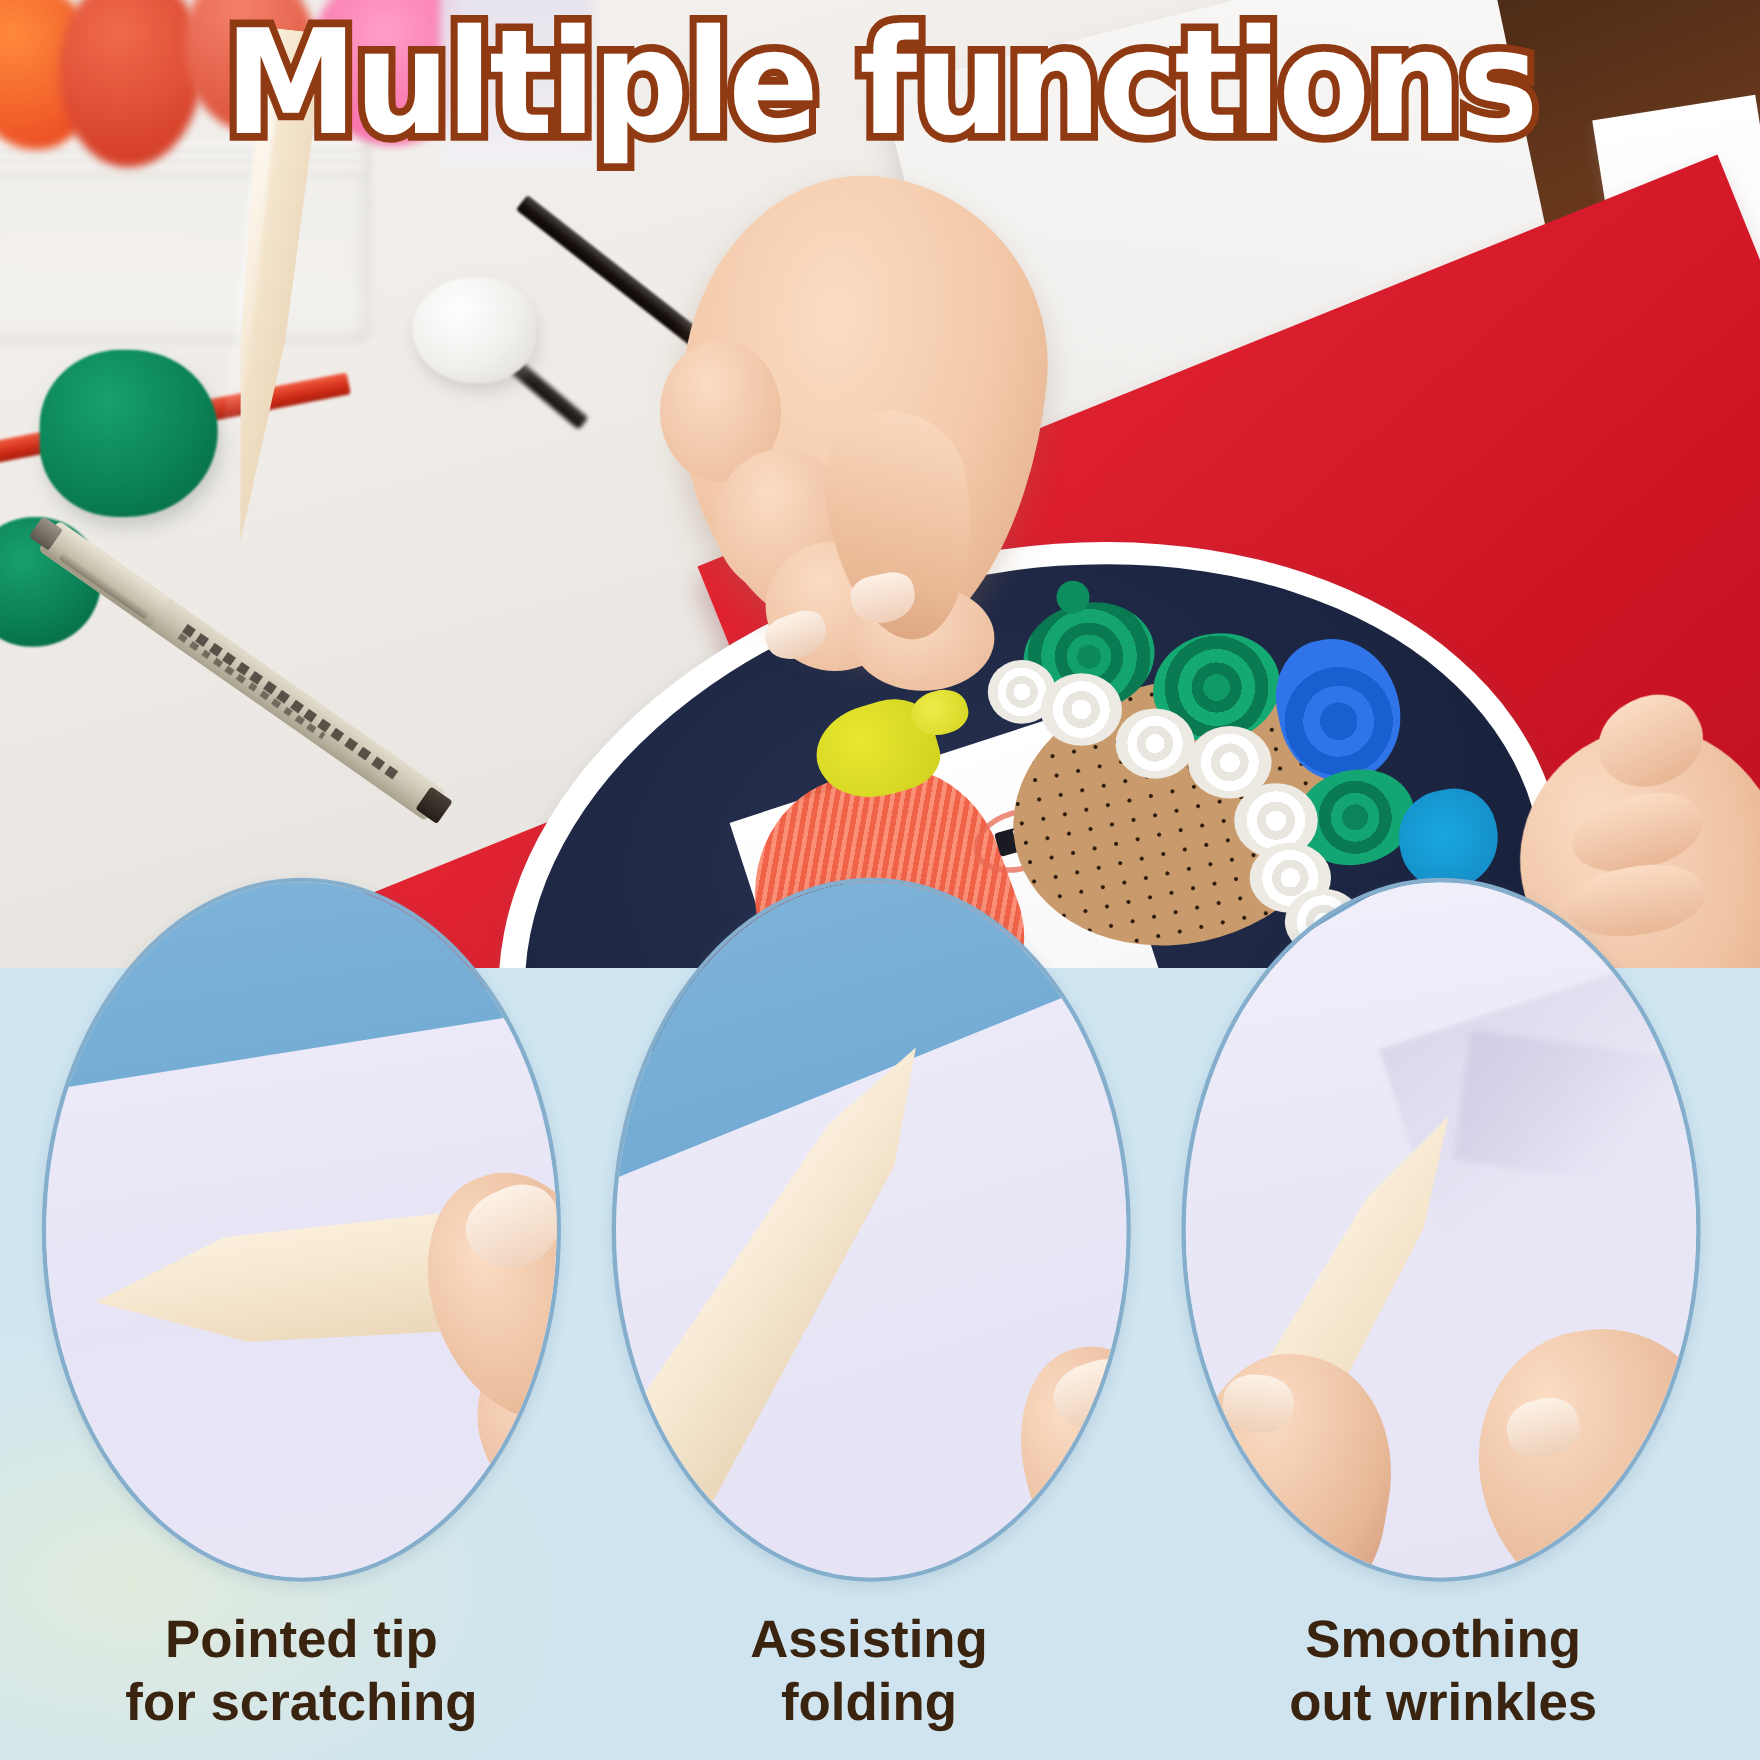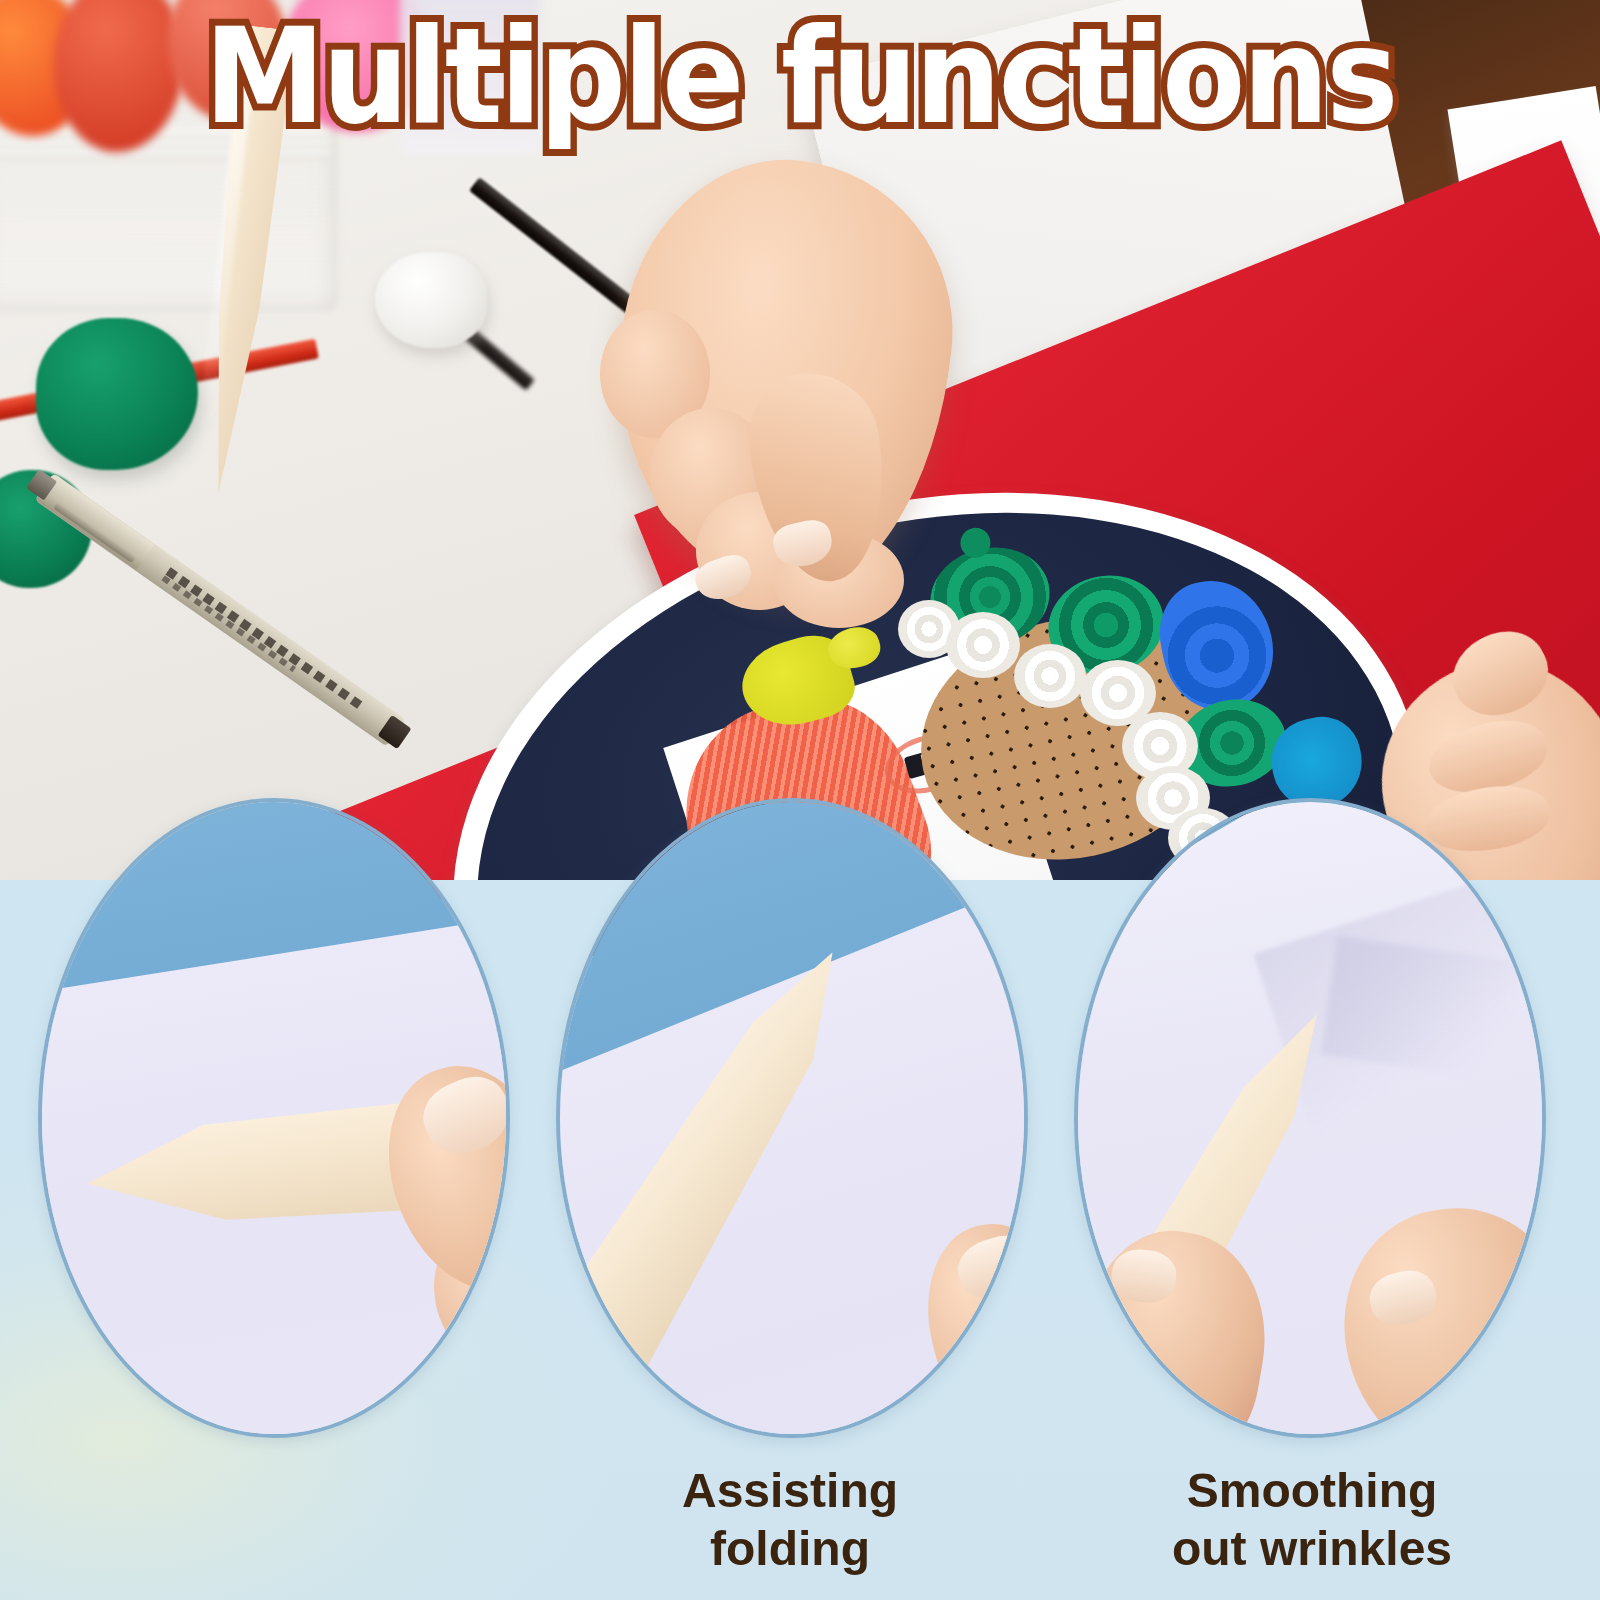--- a/index.html
+++ b/index.html
@@ -642,20 +642,24 @@
       <div class="i3-crease"></div>
       <div class="i3-crease2"></div>
       <div class="i3-tool"></div>
       <div class="i3-handL"></div>
       <div class="i3-handL-nail"></div>
       <div class="i3-handR"></div>
       <div class="i3-handR-nail"></div>
     </div>
   </div>
 
+  <div class="caption cap-1">
+    <span>Pointed tip</span>
+    <span>for scratching</span>
+  </div>
   <div class="caption cap-3">
     <span>Smoothing</span>
     <span>out wrinkles</span>
   </div>
   <div class="caption cap-2">
     <span>Assisting</span>
     <span>folding</span>
   </div>
 
 </div>

